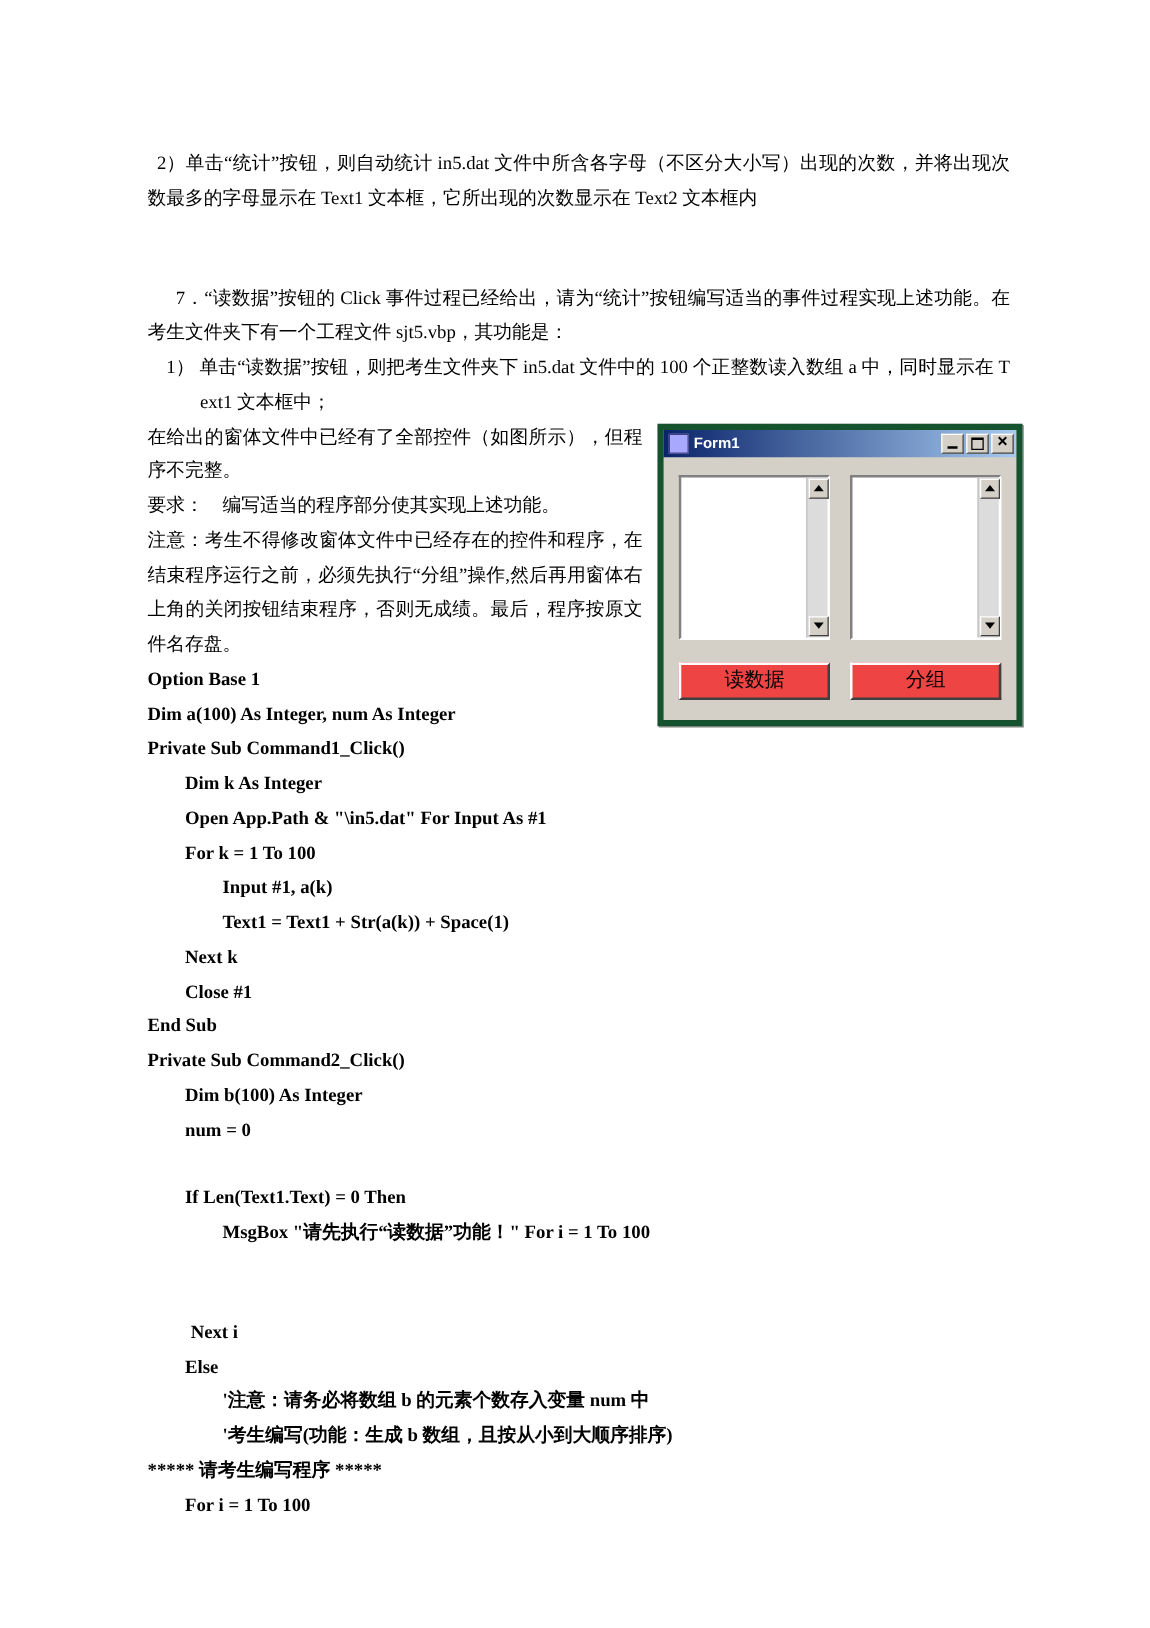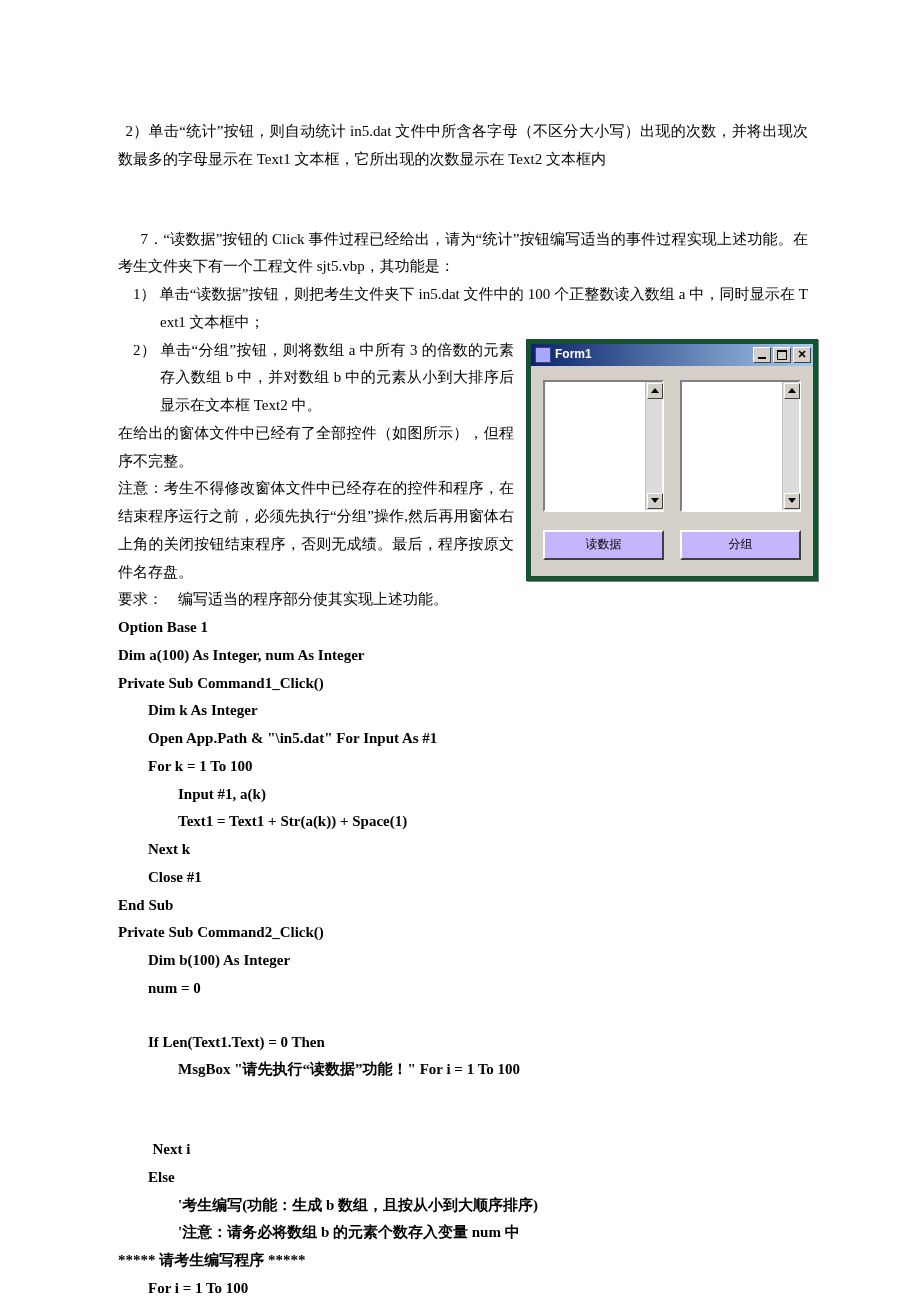--- a/index.html
+++ b/index.html
@@ -148,30 +148,30 @@
   .arrow-down { width: 0; height: 0; border-left: 4px solid transparent; border-right: 4px solid transparent; border-top: 5px solid #000; }
 
   .btn-row {
     display: flex;
     gap: 16px;
     margin-top: 18px;
   }
   .vb-button {
     flex: 1 1 0;
     height: 26px;
-    background: #c4b5fd;
+    background: #ef4444;
     border-top: 2px solid #ffffff;
     border-left: 2px solid #ffffff;
     border-right: 2px solid #404040;
     border-bottom: 2px solid #404040;
     display: flex;
     align-items: center;
     justify-content: center;
     font-family: "SimSun", sans-serif;
-    font-size: 12px;
+    font-size: 16px;
     cursor: pointer;
   }
   .clearfix { clear: both; }
 </style>
 </head>
 <body>
 
 <div class="page">
 
   <div class="para small-indent">2）单击“统计”按钮，则自动统计 in5.dat 文件中所含各字母（不区分大小写）出现的次数，并将出现次数最多的字母显示在 Text1 文本框，它所出现的次数显示在 Text2 文本框内</div>
@@ -217,25 +217,24 @@
           </div>
         </div>
         <div class="btn-row">
           <div class="vb-button">读数据</div>
           <div class="vb-button">分组</div>
         </div>
       </div>
     </div>
   </div>
 
-  <div class="para list-line">2） 单击“分组”按钮，则将数组 a 中所有 3 的倍数的元素存入数组 b 中，并对数组 b 中的元素从小到大排序后显示在文本框 Text2 中。</div>
 
   <div class="para">在给出的窗体文件中已经有了全部控件（如图所示），但程序不完整。</div>
+  <div class="para">要求：　编写适当的程序部分使其实现上述功能。</div>
   <div class="para">注意：考生不得修改窗体文件中已经存在的控件和程序，在结束程序运行之前，必须先执行“分组”操作,然后再用窗体右上角的关闭按钮结束程序，否则无成绩。最后，程序按原文件名存盘。</div>
-  <div class="para">要求：　编写适当的程序部分使其实现上述功能。</div>
 
   <div class="code-block">
     <div class="ci0">Option Base 1</div>
     <div class="ci0">Dim a(100) As Integer, num As Integer</div>
     <div class="ci0">Private Sub Command1_Click()</div>
     <div class="ci1">Dim k As Integer</div>
     <div class="ci1">Open App.Path &amp; "\in5.dat" For Input As #1</div>
     <div class="ci1">For k = 1 To 100</div>
     <div class="ci2">Input #1, a(k)</div>
     <div class="ci2">Text1 = Text1 + Str(a(k)) + Space(1)</div>
@@ -244,21 +243,21 @@
     <div class="ci0">End Sub</div>
     <div class="ci0">Private Sub Command2_Click()</div>
     <div class="ci1">Dim b(100) As Integer</div>
     <div class="ci1">num = 0</div>
     <div class="spacer"></div>
     <div class="ci1">If Len(Text1.Text) = 0 Then</div>
     <div class="ci2">MsgBox "请先执行“读数据”功能！" For i = 1 To 100</div>
     <div class="spacer2"></div>
     <div class="ci1b">Next i</div>
     <div class="ci1">Else</div>
+    <div class="ci2">'注意：请务必将数组 b 的元素个数存入变量 num 中</div>
     <div class="ci2">'考生编写(功能：生成 b 数组，且按从小到大顺序排序)</div>
-    <div class="ci2">'注意：请务必将数组 b 的元素个数存入变量 num 中</div>
     <div class="ci0">*****  请考生编写程序  *****</div>
     <div class="ci1">For i = 1 To 100</div>
 
   </div>
 
   <div class="clearfix"></div>
 </div>
 
 </body></html>

